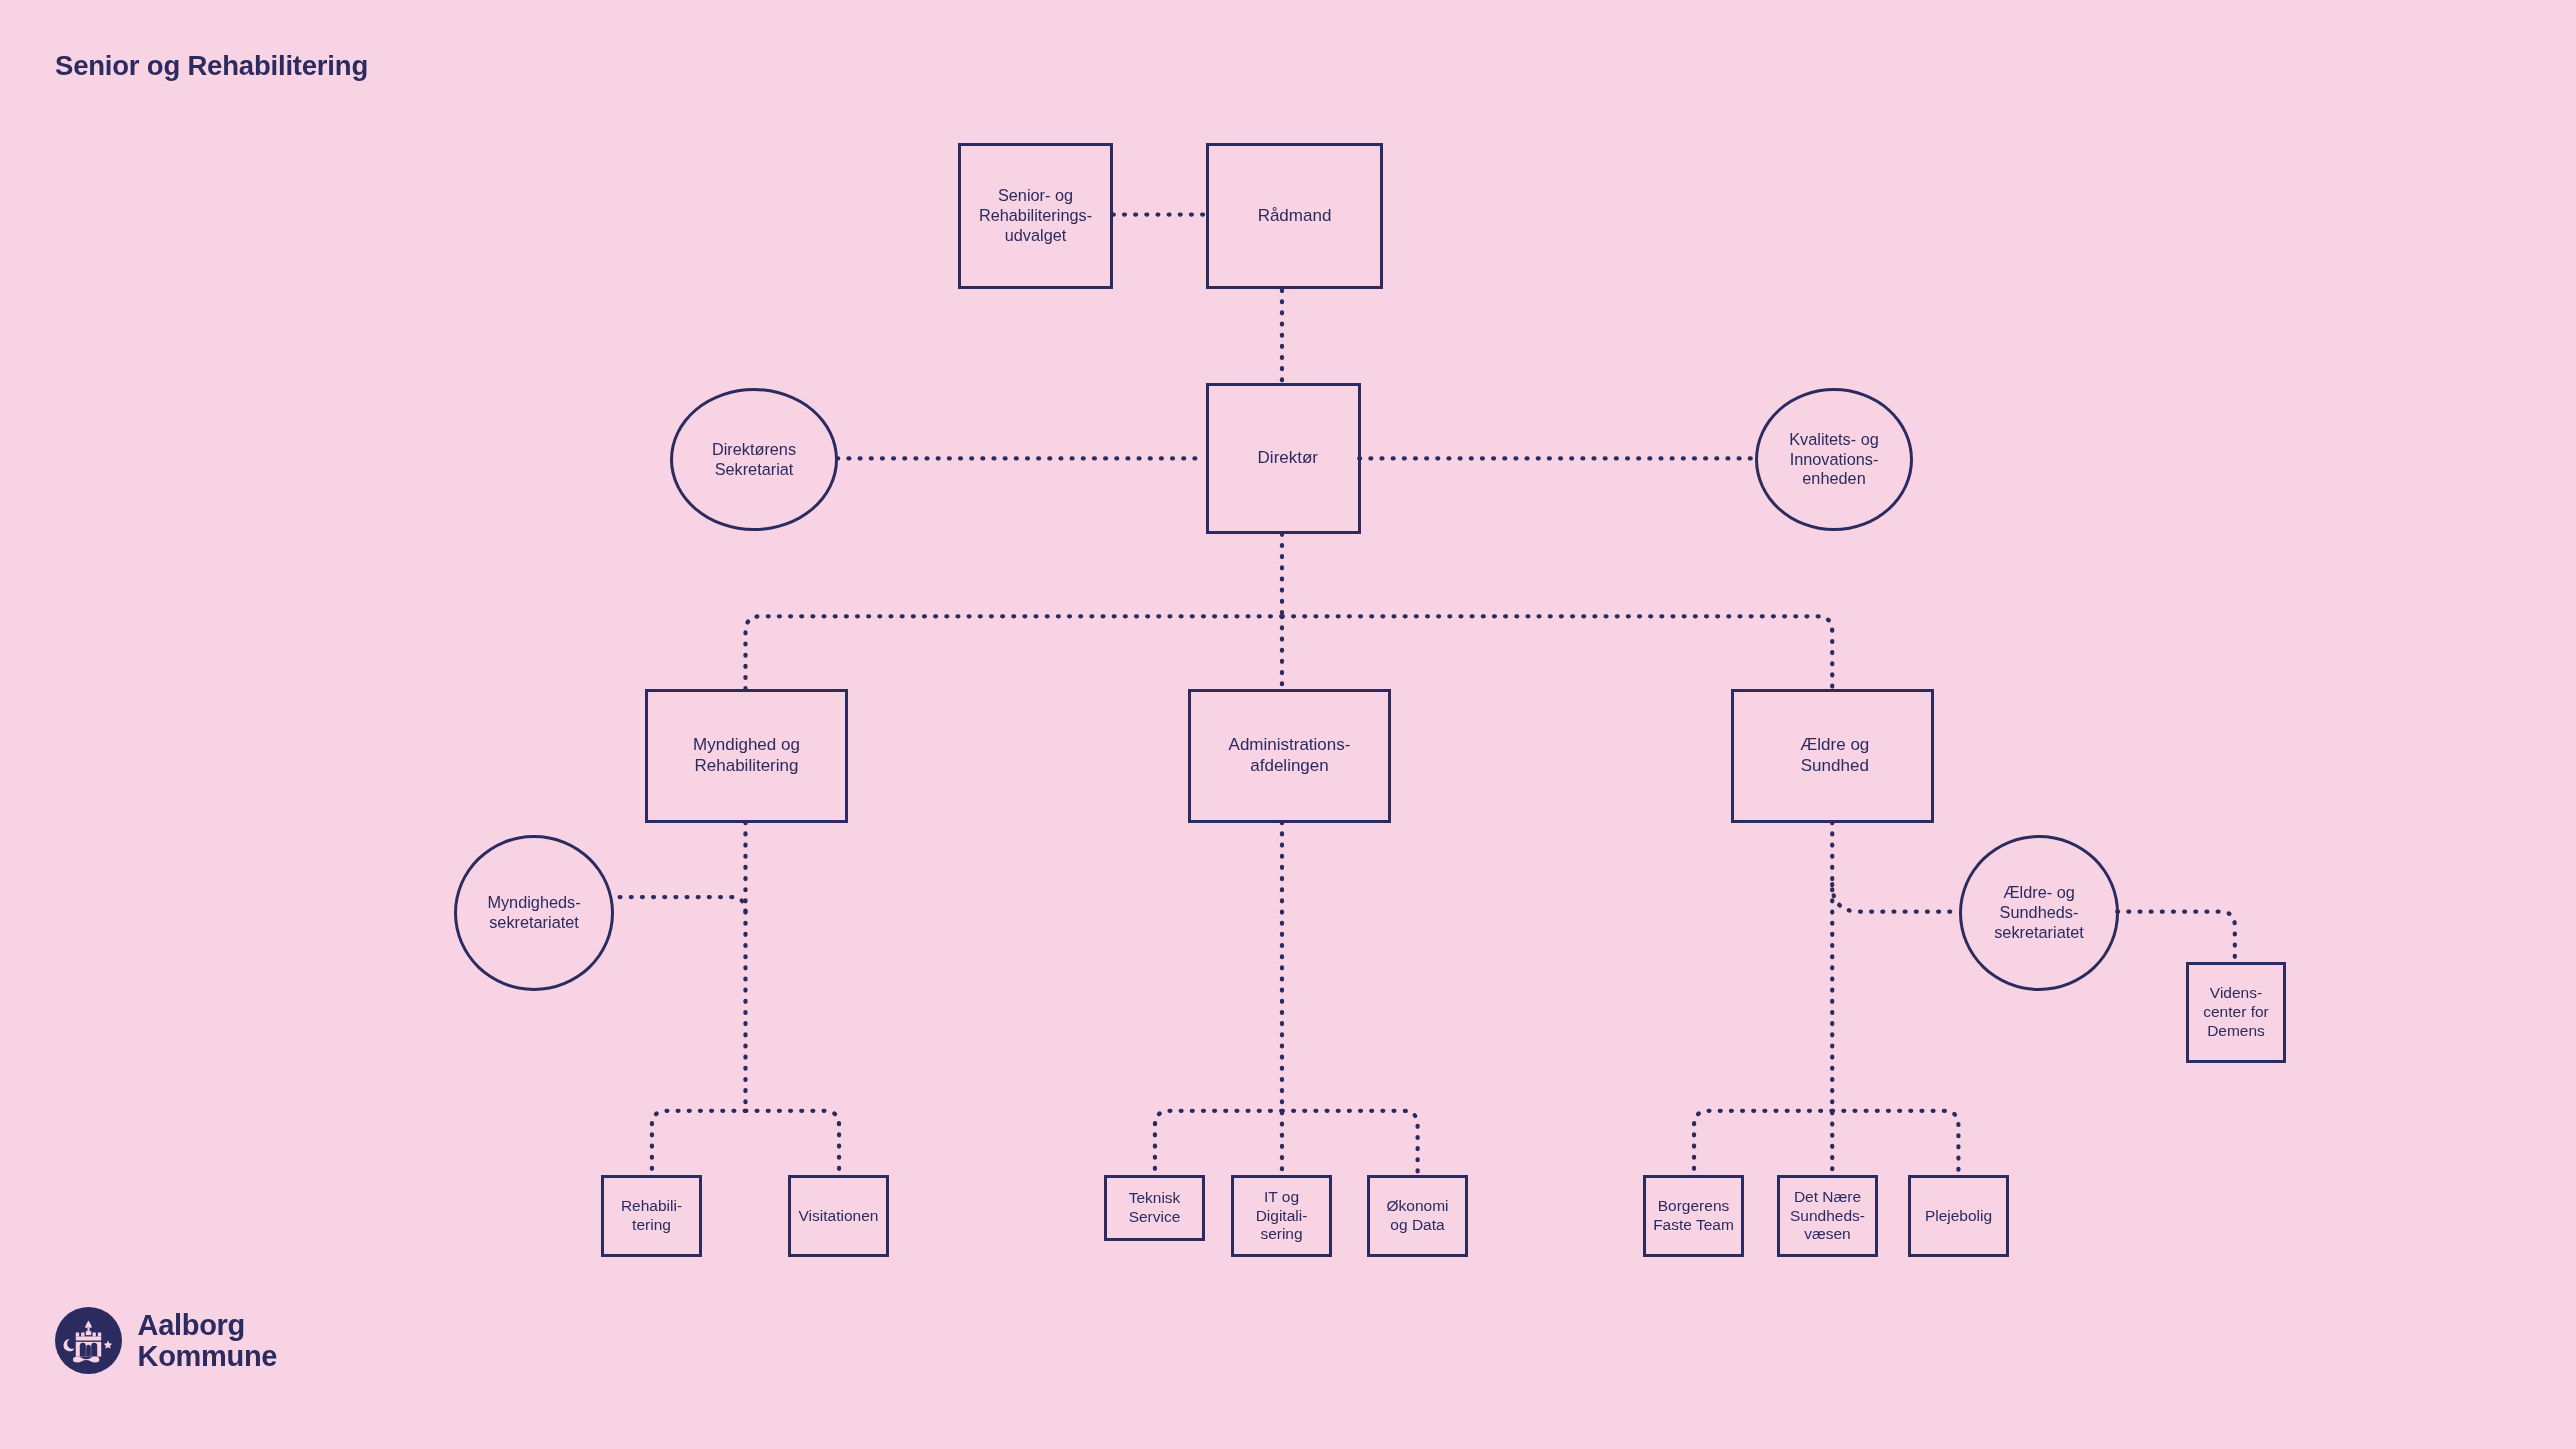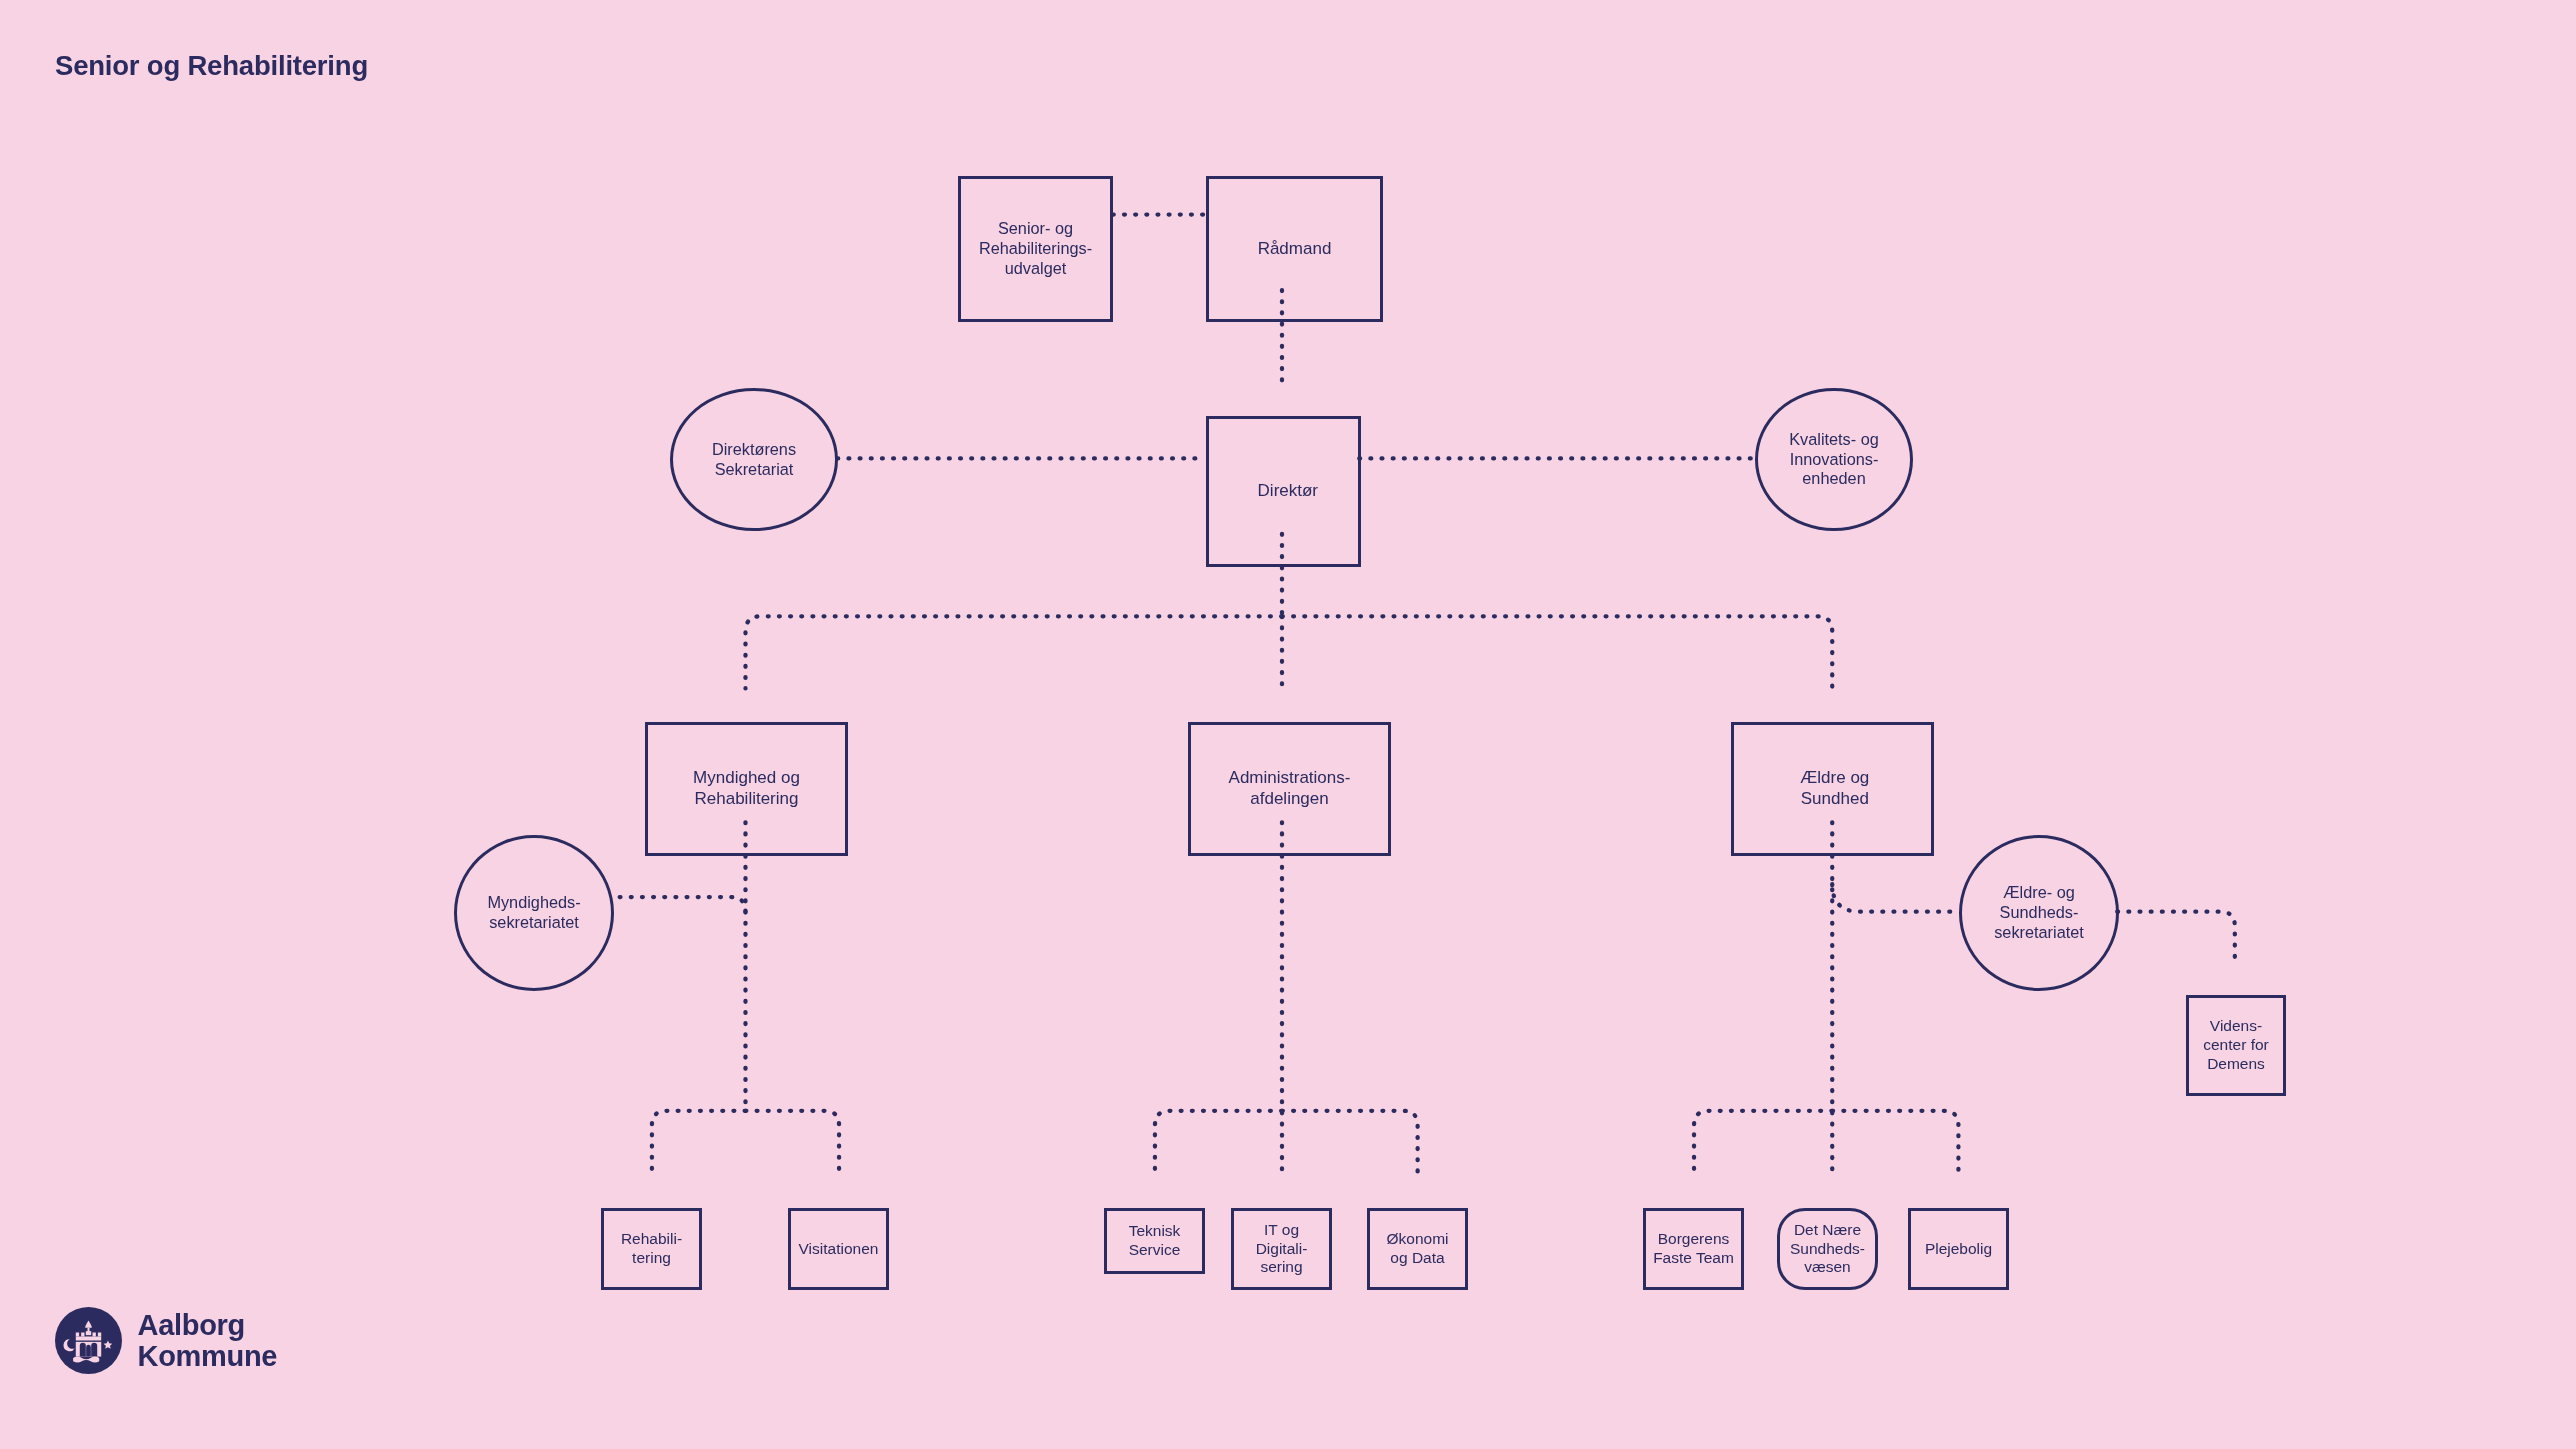--- a/index.html
+++ b/index.html
@@ -41,21 +41,20 @@
     align-items: center;
     justify-content: center;
     text-align: center;
     color: #2b2b5f;
     line-height: 1.22;
     padding: 3.4px;
   }
   .node.box {
     border: 3.4px solid #2b2b5f;
     background: transparent;
-    margin-top: 33px;
   }
   .node.circle {
     border: 3.4px solid #2b2b5f;
     border-radius: 50%;
     background: transparent;
   }
   .node .lbl { display: block; white-space: pre-line; }
   .fs-md  { font-size: 17px; }
   .fs-sm  { font-size: 16.3px; }
   .fs-xs  { font-size: 15.5px; }
@@ -199,21 +198,21 @@
 <div class="node box fs-xs" style="left:1367px; top:1175px; width:101px; height:82px;">
   <span class="lbl">Økonomi
 og Data</span>
 </div>
 
 <div class="node box fs-xs" style="left:1643px; top:1175px; width:101px; height:82px;">
   <span class="lbl">Borgerens
 Faste Team</span>
 </div>
 
-<div class="node box fs-xs" style="left:1777px; top:1175px; width:101px; height:82px;border-radius:28px;">
+<div class="node box fs-xs" style="left:1777px; top:1175px; width:101px; height:82px;">
   <span class="lbl">Det Nære
 Sundheds-
 væsen</span>
 </div>
 
 <div class="node box fs-xs" style="left:1908px; top:1175px; width:101px; height:82px;">
   <span class="lbl">Plejebolig</span>
 </div>
 
 <div id="logo-wrap">

